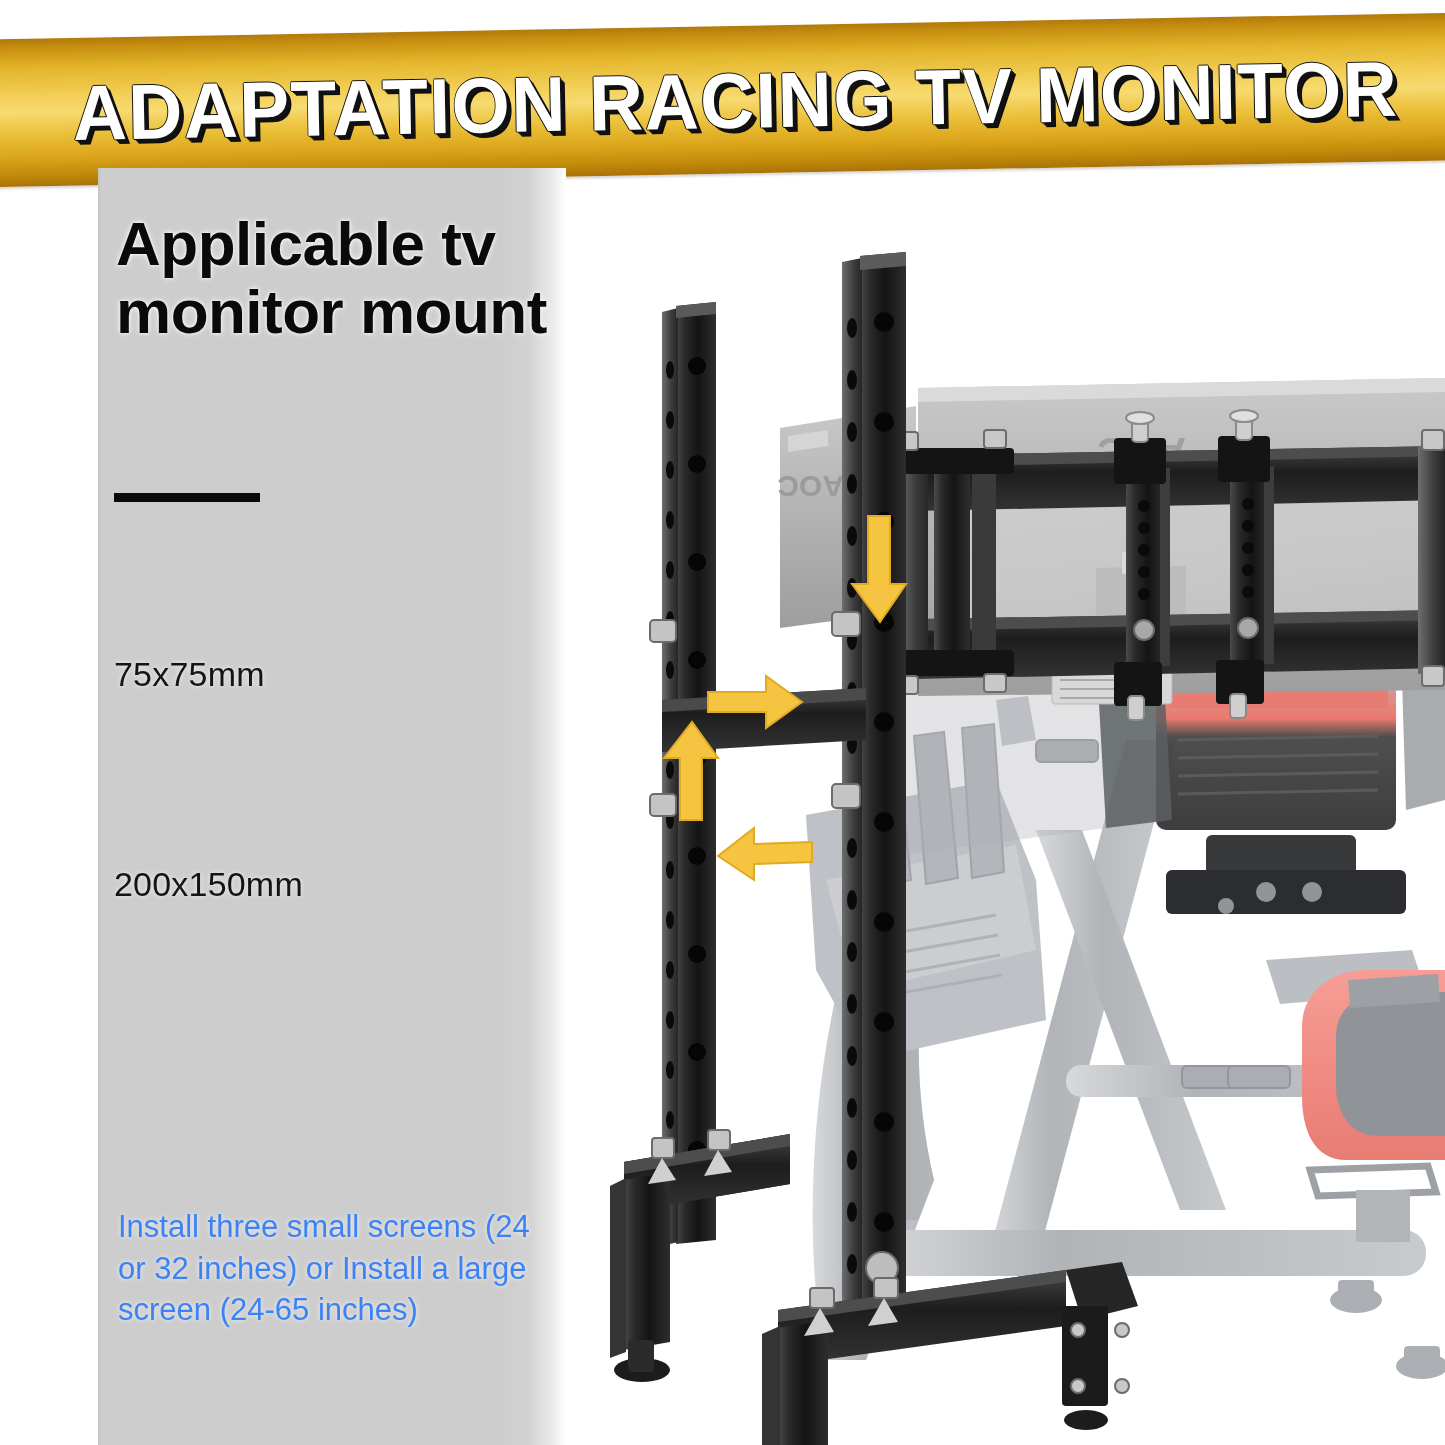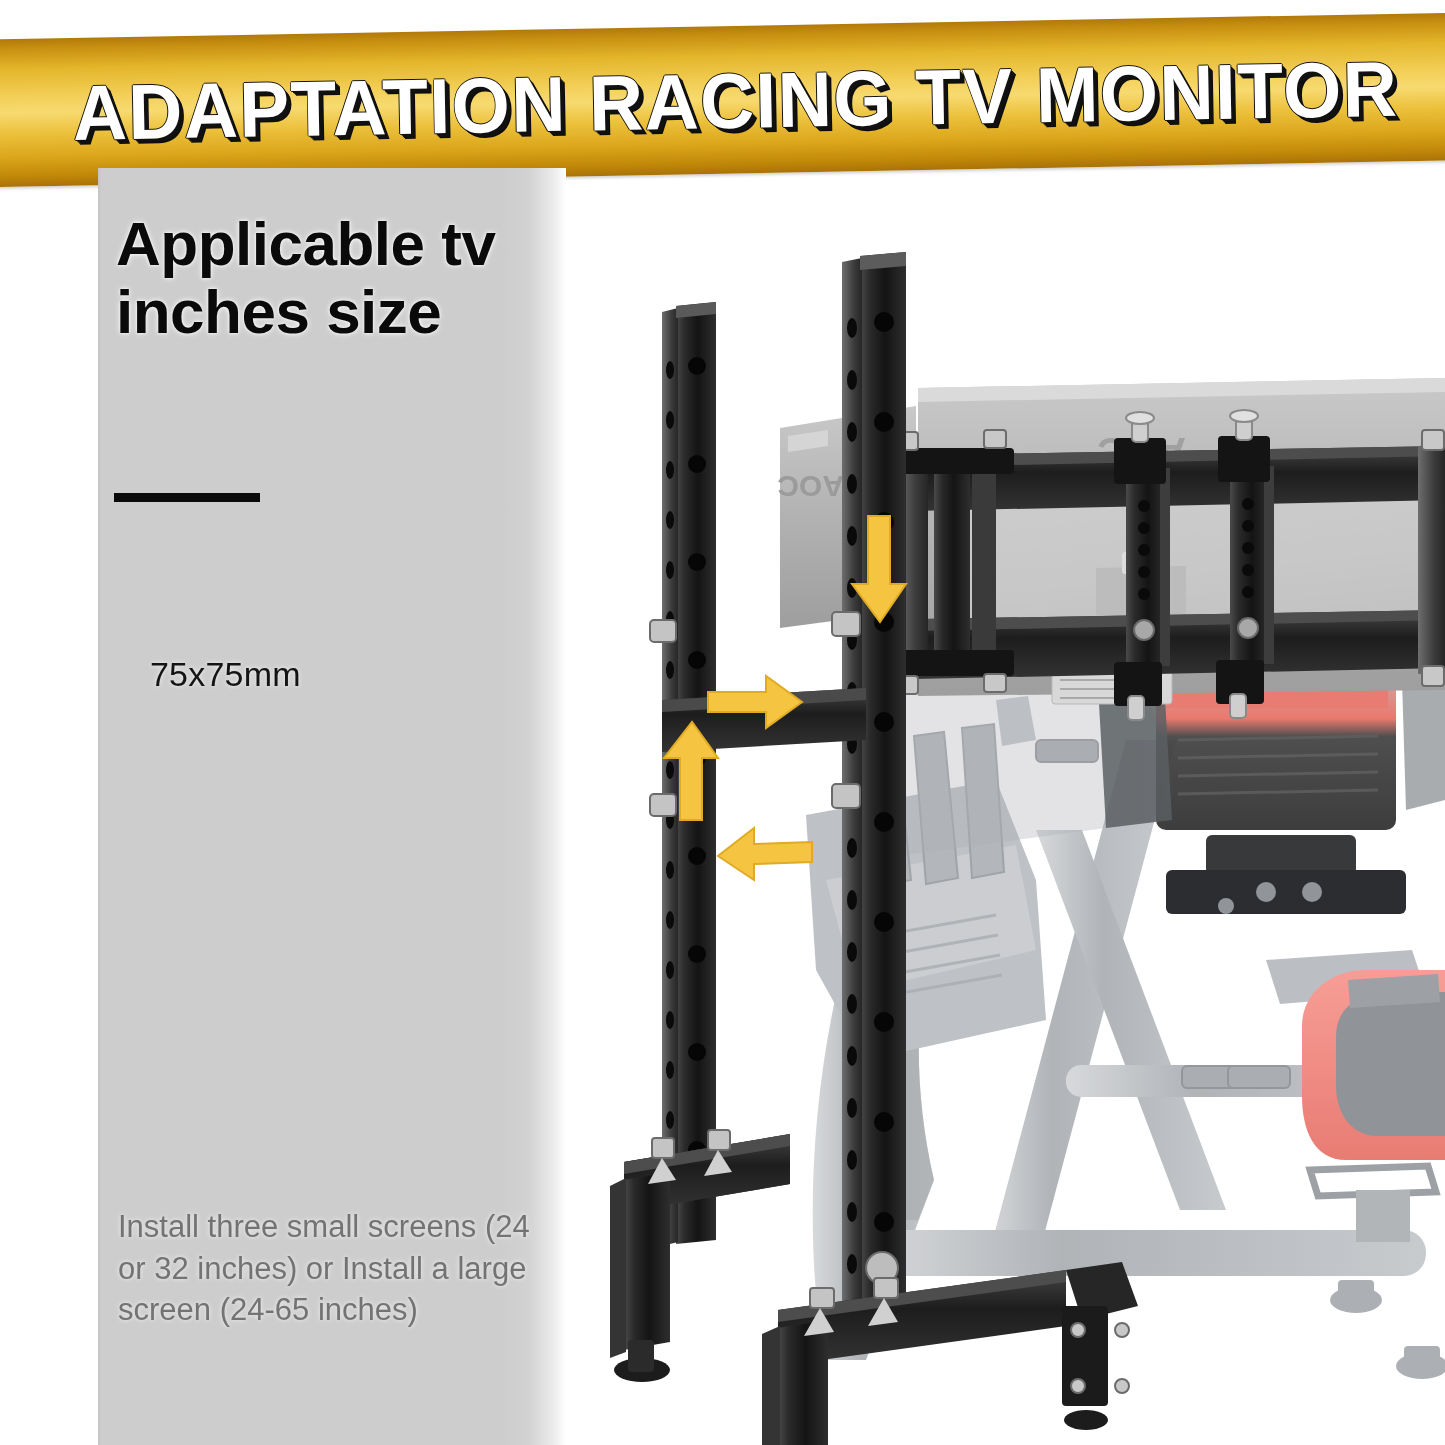--- a/index.html
+++ b/index.html
@@ -136,31 +136,31 @@
     display: flex;
     height: 105px;
   }
   .size-cell {
     font-size: 34px;
     color: #141414;
     letter-spacing: 0.2px;
     text-shadow: 0 0 5px rgba(255,255,255,0.8);
     white-space: nowrap;
   }
-  .size-cell.col-a { width: 228px; margin-left: 36px; }
+  .size-cell.col-a { width: 228px; }
   .size-cell.col-b { width: 228px; }
 
   .install-note {
     position: absolute;
     left: 118px;
     top: 1206px;
     width: 430px;
     font-size: 31px;
     line-height: 1.34;
-    color: #737373;
+    color: #3b82f6;
     text-shadow: 0 0 5px rgba(255,255,255,0.8);
   }
 
   
   .disclaimer {
     position: absolute;
     left: 604px;
     top: 186px;
     width: 800px;
     font-size: 27px;
@@ -187,30 +187,31 @@
 
   <div class="banner-wrap">
     <div class="banner-shape"></div>
     <div class="banner-title">
       <span>ADAPTATION RACING TV MONITOR</span>
     </div>
   </div>
 
   <div class="gray-panel"></div>
 
-  <div class="panel-heading">Applicable tv inches size</div>
+  <div class="panel-heading">Applicable tv monitor mount</div>
   <div class="heading-rule"></div>
 
   <div class="size-grid">
     <div class="size-row">
       <div class="size-cell col-a">75x75mm</div>
     </div>
     <div class="size-row">
     </div>
     <div class="size-row">
+      <div class="size-cell col-a">200x150mm</div>
     </div>
     <div class="size-row">
       <div class="size-cell col-b"></div>
     </div>
   </div>
 
   <div class="install-note">Install three small screens (24 or 32 inches) or Install a large screen (24-65 inches)</div>
 
   <div class="disclaimer">*This product is a monitor mount only and does not include stand, steering wheel, pedals, the shift lever, seat.</div>
 

